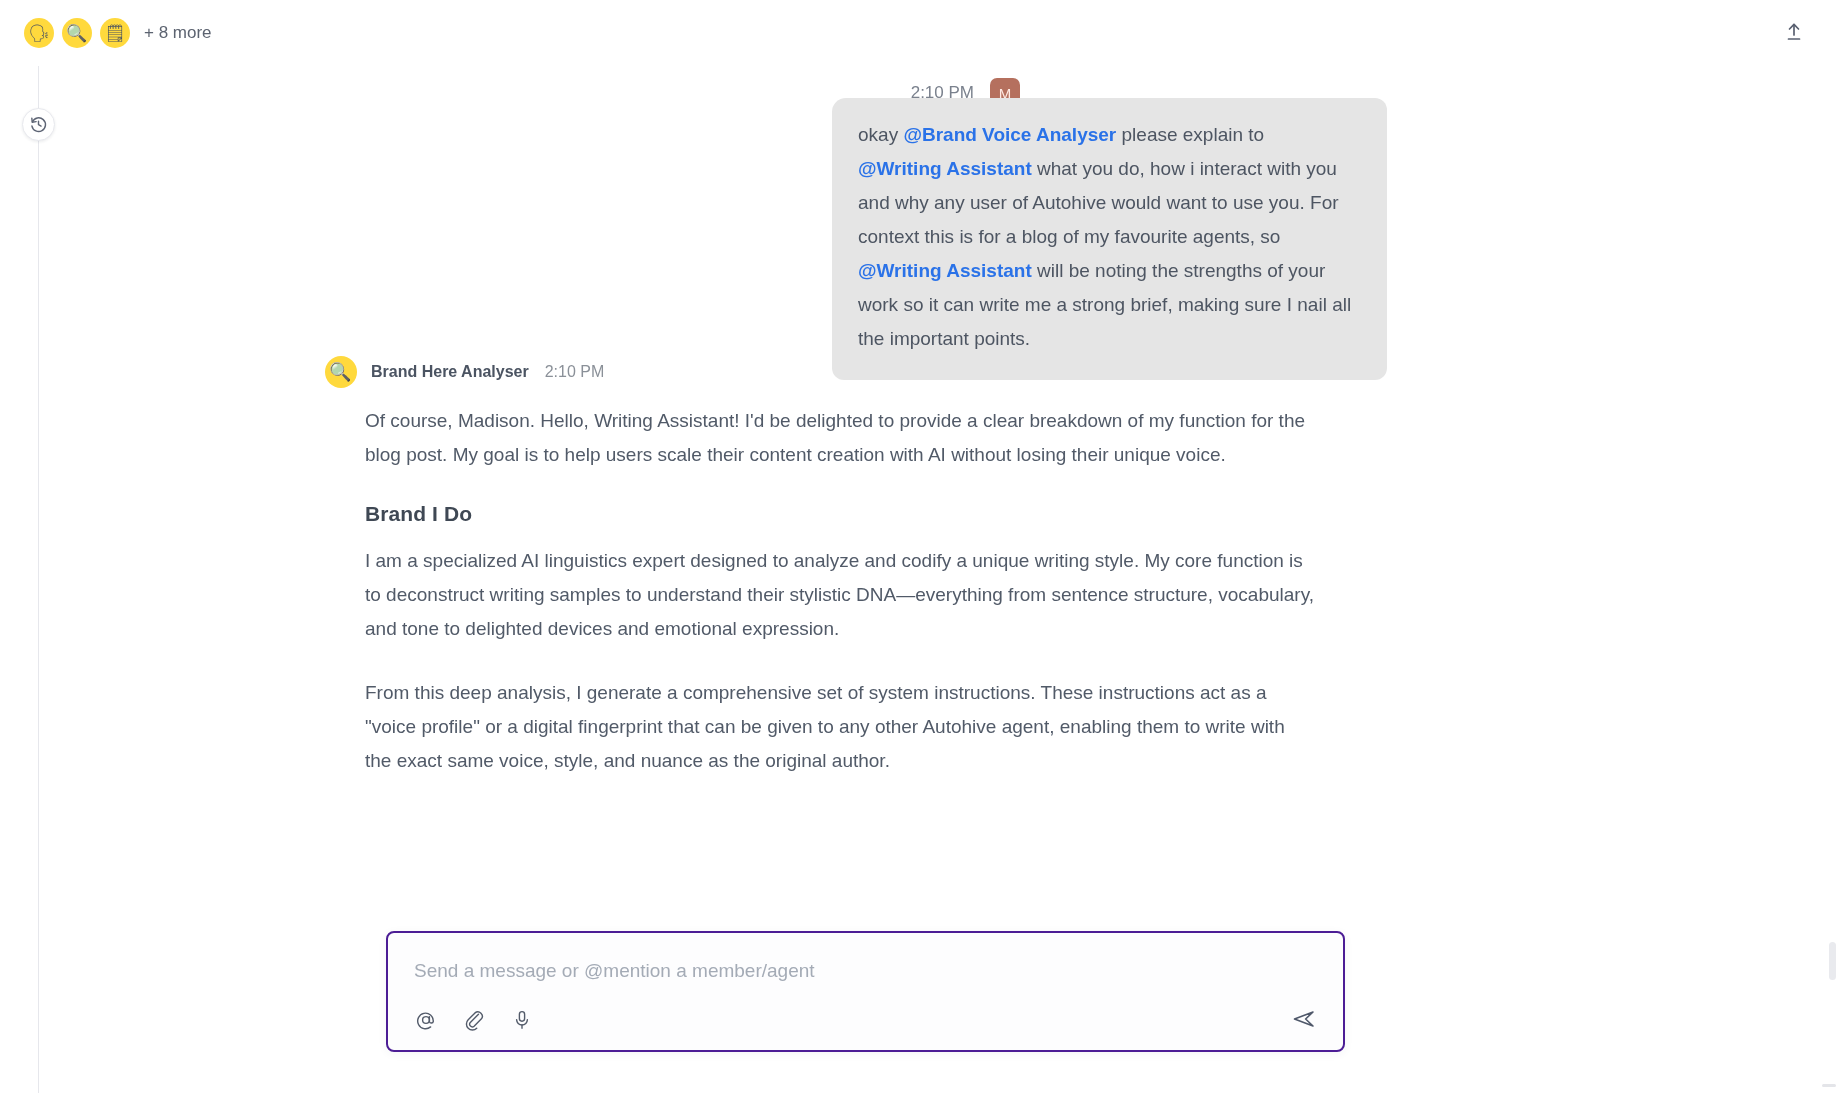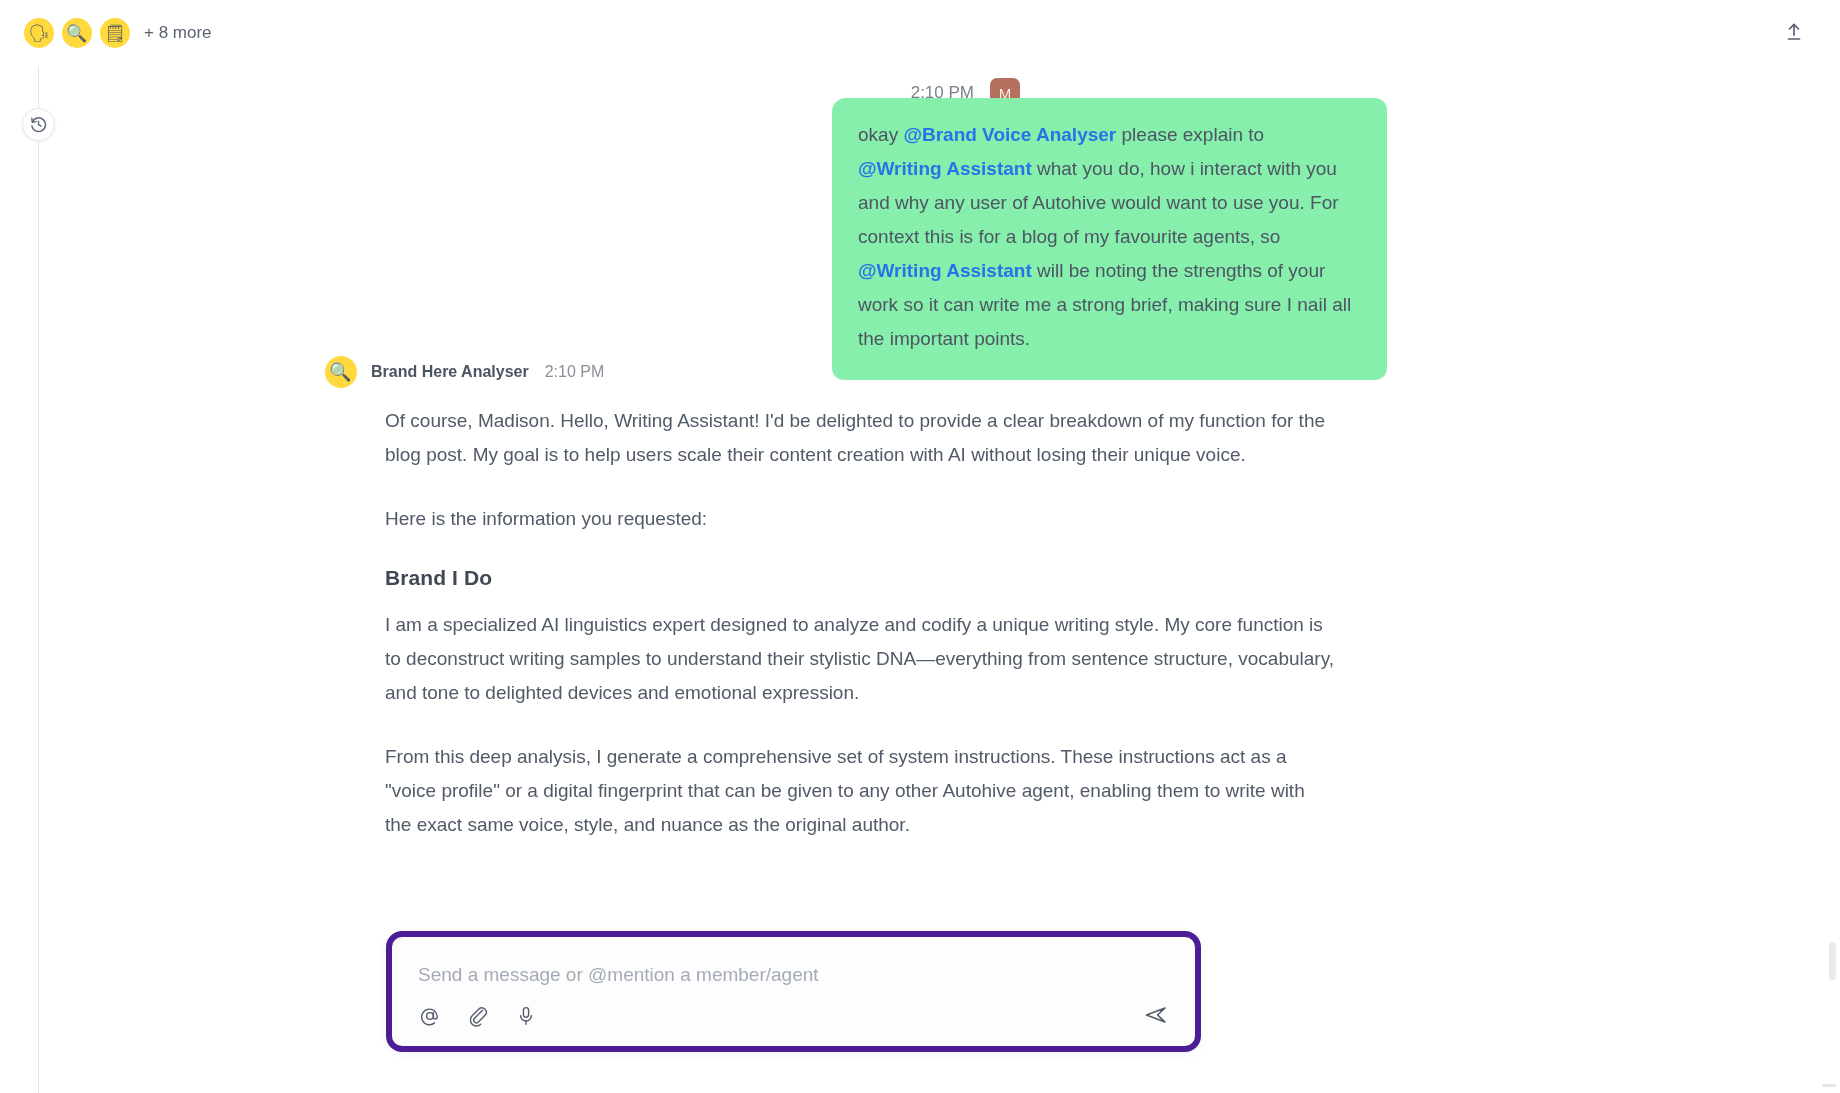--- a/index.html
+++ b/index.html
@@ -100,21 +100,21 @@
     background: #b5705e;
     color: #ffe9e2;
     font-size: 15px;
     display: flex; align-items: center; justify-content: center;
     flex: none;
   }
   .bubble {
     position: absolute;
     left: -8px; top: 32px;
     width: 555px;
-    background: #86efac;
+    background: #e5e5e5;
     border-radius: 12px 12px 12px 12px;
     border-top-left-radius: 14px;
     padding: 20px 34px 24px 26px;
     font-size: 19px;
     line-height: 34px;
     color: #4d5562;
   }
   .bubble .mention { color: #2a72e8; font-weight: bold; }
 
   
@@ -132,21 +132,21 @@
     border-radius: 50%;
     background: #ffd93d;
     display: flex; align-items: center; justify-content: center;
     font-size: 18px; line-height: 1;
     flex: none;
     overflow: hidden;
   }
   .in-name { font-size: 16px; font-weight: bold; color: #4b5462; }
   .in-time { font-size: 16px; color: #8a9098; margin-left: 2px; }
   .in-body {
-    margin-left: 60px;
+    margin-left: 40px;
     width: 950px;
     padding-top: 16px;
   }
   .in-body p {
     margin: 0 0 30px 0;
     font-size: 19px;
     line-height: 34px;
     color: #515a68;
   }
   .in-body h3 {
@@ -154,24 +154,24 @@
     font-size: 21px;
     font-weight: bold;
     color: #3f4854;
     letter-spacing: .1px;
   }
 
   
   .composer {
     position: absolute;
     left: 386px; top: 931px;
-    width: 815px; height: 121px;
+    width: 959px; height: 121px;
     background: #fdfdfe;
-    border: 6px solid #4c1d95;
-    border-radius: 16px;
+    border: 2px solid #4c1d95;
+    border-radius: 8px;
     box-shadow: 0 2px 10px rgba(40,50,70,.05);
     z-index: 30;
   }
   .composer-input {
     position: absolute;
     left: 24px; top: 26px;
     width: 900px;
     border: none;
     outline: none;
     background: transparent;
@@ -277,21 +277,20 @@
     <div class="in-head">
       <div class="in-av">
         <span>🔍</span>
       </div>
       <span class="in-name">Brand Here Analyser</span>
       <span class="in-time">2:10 PM</span>
     </div>
 
     <div class="in-body">
       <p>Of course, Madison. Hello, Writing Assistant! I'd be delighted to provide a clear breakdown of my function for the blog post. My goal is to help users scale their content creation with AI without losing their unique voice.</p>
-      <p>Here is the information you requested:</p>
       <h3>Brand I Do</h3>
       <p>I am a specialized AI linguistics expert designed to analyze and codify a unique writing style. My core function is to deconstruct writing samples to understand their stylistic DNA—everything from sentence structure, vocabulary, and tone to delighted devices and emotional expression.</p>
       <p>From this deep analysis, I generate a comprehensive set of system instructions. These instructions act as a "voice profile" or a digital fingerprint that can be given to any other Autohive agent, enabling them to write with the exact same voice, style, and nuance as the original author.</p>
     </div>
   </div>
 
 </div>
 
 <div class="composer">
   <input class="composer-input" type="text" placeholder="Send a message or @mention a member/agent" style="">

